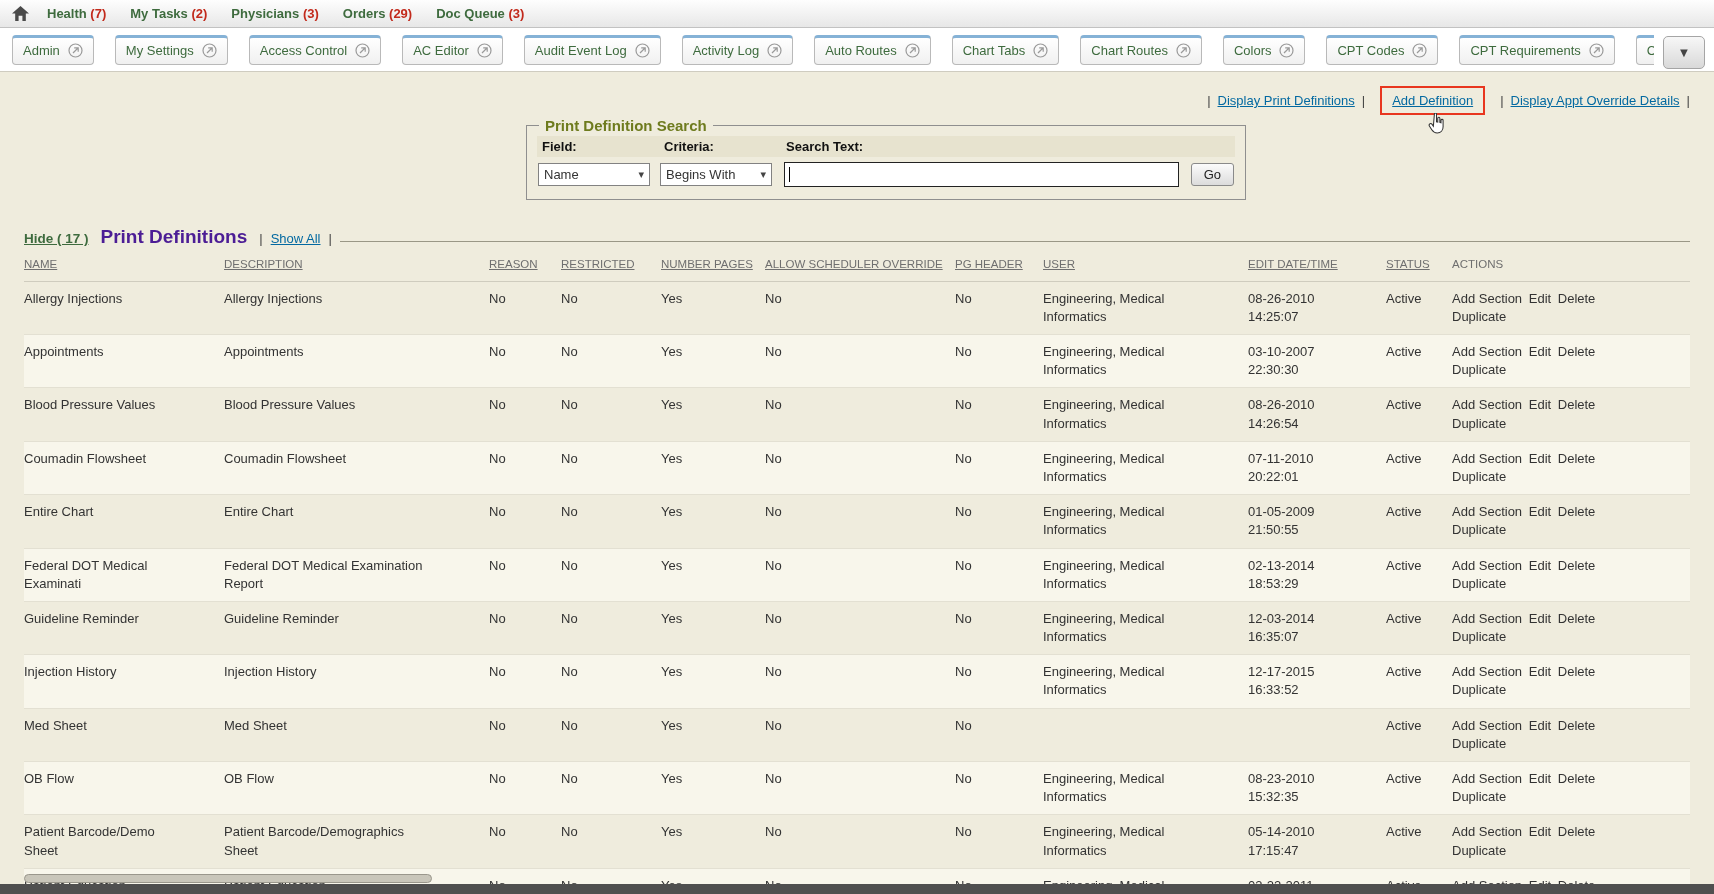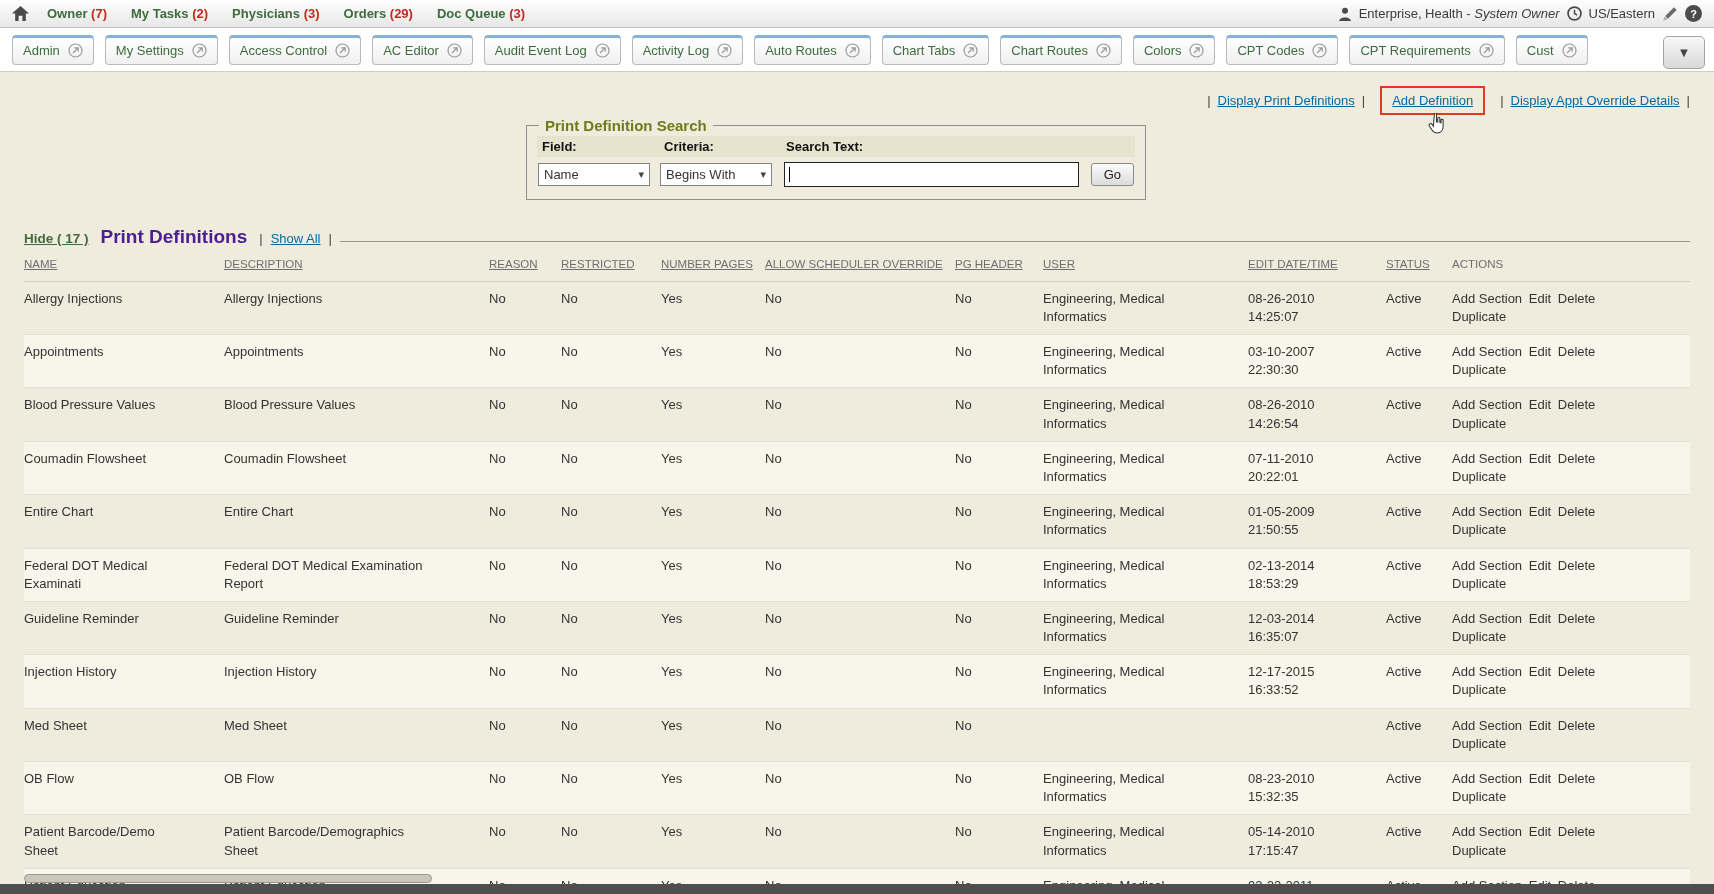--- a/index.html
+++ b/index.html
@@ -13,35 +13,35 @@
   .topmenu{display:flex;gap:24px;flex:1;align-items:center}
   .menu-item{font-weight:bold;font-size:13px;cursor:pointer;white-space:nowrap}
   .menu-label{color:#3e6b3e}
   .menu-count{color:#c22a1c}
   .topbar-right{display:flex;align-items:center;gap:7px;color:#3b3b3b;white-space:nowrap}
   .user-role{font-style:italic}
   .help-icon{width:17px;height:17px;border-radius:50%;background:#4c4c4c;color:#fff;font-weight:bold;font-size:11px;display:flex;align-items:center;justify-content:center;cursor:pointer}
 
   
   .tabbar{background:#fff;border-bottom:1px solid #cfccc0;padding:7px 60px 6px 12px;position:relative}
-  .tabs{display:flex;gap:11px;overflow:hidden;white-space:nowrap}
+  .tabs{display:flex;gap:21px;overflow:hidden;white-space:nowrap}
   .tab{display:inline-flex;align-items:center;gap:8px;background:linear-gradient(#ffffff,#f0f0f0);border:1px solid #b9b9b9;border-top:3px solid #85b2d6;border-radius:4px;padding:5px 10px 6px;color:#3e6b3e;font-size:13px;cursor:pointer;flex:none}
   .tab-label{color:#3e6b3e}
   .tab-scroll-btn{position:absolute;right:9px;top:8px;width:42px;height:33px;background:linear-gradient(#f7f7f7,#d9d9d9);border:1px solid #a5a5a5;border-radius:5px;display:flex;align-items:center;justify-content:center;cursor:pointer;font-size:13px;color:#444}
 
   
   .content{padding:12px 24px 0}
   .actions-row{display:flex;justify-content:flex-end;align-items:center;gap:7px;margin-top:2px;position:relative}
   .link{color:#0369a1;text-decoration:underline;cursor:pointer}
   .pipe{color:#444}
   .add-def-box{border:2px solid #e8361f;padding:5px 10px;position:relative;margin:0 8px}
   .cursor-hand{position:absolute;left:46px;top:25px;z-index:5}
 
   
-  .search-fieldset{margin:2px 0 0 502px;width:620px;border:1px solid #8f8f8f;padding:0 10px 12px}
+  .search-fieldset{margin:2px 0 0 502px;width:720px;border:1px solid #8f8f8f;padding:0 10px 12px}
   .search-fieldset legend{color:#6e7b1e;font-weight:bold;font-size:15px;padding:0 6px;margin-left:2px}
   .search-labels{display:flex;background:#e7e3cf;font-weight:bold;padding:3px 5px;margin-top:2px;color:#111}
   .sl-field{width:122px}
   .sl-criteria{width:122px}
   .sl-text{flex:1}
   .search-controls{display:flex;align-items:center;margin-top:5px;padding:0 1px}
   .select{display:inline-flex;justify-content:space-between;align-items:center;width:112px;background:#fff;border:1px solid #828282;padding:3px 5px;cursor:pointer;margin-right:10px}
   .select-arrow{color:#444;font-size:11px;margin-left:4px}
   .text-input{flex:1;height:25px;background:#fff;border:1px solid #222;display:flex;align-items:center;padding:0 4px;margin:0 12px 0 2px}
   .caret{width:1px;height:15px;background:#000;animation:blink 1.1s steps(2,start) infinite}
@@ -74,46 +74,26 @@
 </head>
 <body>
 
 <header class="topbar">
   <span class="home-btn">
     <svg width="17" height="15" viewBox="0 0 16 14">
         <path d="M8 0 L16 7 H13 V14 H9.8 V9 H6.2 V14 H3 V7 H0 Z" fill="#4a4a4a"></path>
       </svg>
   </span>
   <nav class="topmenu">
-      <a class="menu-item"><span class="menu-label">Owner</span> <span class="menu-count">(7)</span></a>
+      <a class="menu-item"><span class="menu-label">Health</span> <span class="menu-count">(7)</span></a>
       <a class="menu-item"><span class="menu-label">My Tasks</span> <span class="menu-count">(2)</span></a>
       <a class="menu-item"><span class="menu-label">Physicians</span> <span class="menu-count">(3)</span></a>
       <a class="menu-item"><span class="menu-label">Orders</span> <span class="menu-count">(29)</span></a>
       <a class="menu-item"><span class="menu-label">Doc Queue</span> <span class="menu-count">(3)</span></a>
     </nav>
-  <div class="topbar-right">
-    <svg width="14" height="14" viewBox="0 0 14 14">
-        <circle cx="7" cy="3.8" r="3" fill="#4a4a4a"></circle>
-        <path d="M1.2 14 C1.2 9.3 12.8 9.3 12.8 14 Z" fill="#4a4a4a"></path>
-      </svg>
-    <span>
-      <span>Enterprise, Health -</span>
-      <span class="user-role">System Owner</span>
-    </span>
-    <svg width="15" height="15" viewBox="0 0 14 14" style="cursor:pointer">
-        <circle cx="7" cy="7" r="6" fill="none" stroke="#4a4a4a" stroke-width="1.6"></circle>
-        <path d="M7 3.6 V7 L9.4 8.5" stroke="#4a4a4a" stroke-width="1.4" fill="none"></path>
-      </svg>
-    <span>US/Eastern</span>
-    <svg width="16" height="16" viewBox="0 0 16 16" style="cursor:pointer">
-        <path d="M1.5 14.5 L3.5 9.8 L12 1.3 L14.7 4 L6.2 12.5 Z" fill="#6b6b6b"></path>
-        <path d="M1.5 14.5 L3.5 9.8 L6.2 12.5 Z" fill="#b9b9b9"></path>
-      </svg>
-    <span class="help-icon">?</span>
-  </div>
 </header>
 
 <div class="tabbar">
   <div class="tabs">
       <div class="tab">
         <span class="tab-label">Admin</span>
         <svg class="popout" width="15" height="15" viewBox="0 0 15 15" style="cursor:pointer">
           <circle cx="7.5" cy="7.5" r="6.5" fill="none" stroke="#9a9a9a" stroke-width="1.2"></circle>
           <path d="M5 10 L10 5 M6.2 4.8 H10.2 V8.8" fill="none" stroke="#9a9a9a" stroke-width="1.2"></path>
         </svg>

